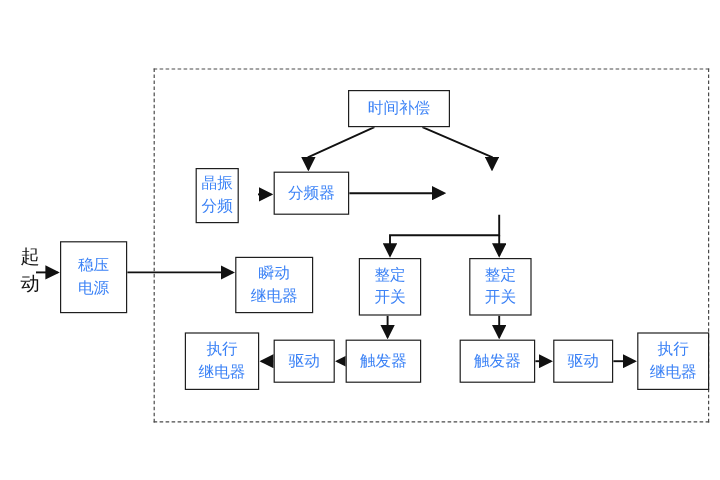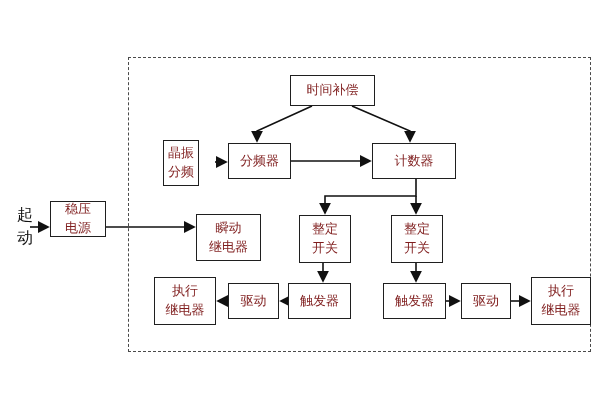--- a/index.html
+++ b/index.html
@@ -32,21 +32,21 @@
   .node {
     position: absolute;
     border: 1px solid #1f1f1f;
     background: #ffffff;
     display: flex;
     align-items: center;
     justify-content: center;
     text-align: center;
     font-size: 13px;
     line-height: 1.45;
-    color: #7f1d1d;
+    color: #3b82f6;
     white-space: pre-line;
   }
   .plain-label {
     position: absolute;
     color: #111111;
     font-size: 16px;
     line-height: 1.45;
     text-align: center;
     white-space: pre-line;
   }
@@ -92,31 +92,30 @@
 
       <line x1="511" y1="301" x2="529" y2="301" marker-end="url(#ah)"></line>
     </g>
   </svg>
 
   <div class="dashed-frame"></div>
 
   <div class="plain-label" style="left:8px; top:203px; width:34px;">起
 动</div>
 
-  <div class="node" style="left:50px; top:201px; width:56px; height:36px;">稳压
+  <div class="node" style="left:50px; top:201px; width:56px; height:60px;">稳压
 电源</div>
 
   <div class="node" style="left:290px; top:75px; width:85px; height:31px;">时间补偿</div>
 
   <div class="node" style="left:163px; top:140px; width:36px; height:46px;">晶振
 分频</div>
 
   <div class="node" style="left:228px; top:143px; width:63px; height:36px;">分频器</div>
 
-  <div class="node" style="left:372px; top:143px; width:84px; height:36px;">计数器</div>
 
   <div class="node" style="left:196px; top:204px; width:65px; height:47px;margin-top:10px;">瞬动
 继电器</div>
 
   <div class="node" style="left:299px; top:215px; width:52px; height:48px;">整定
 开关</div>
 
   <div class="node" style="left:391px; top:215px; width:52px; height:48px;">整定
 开关</div>
 

